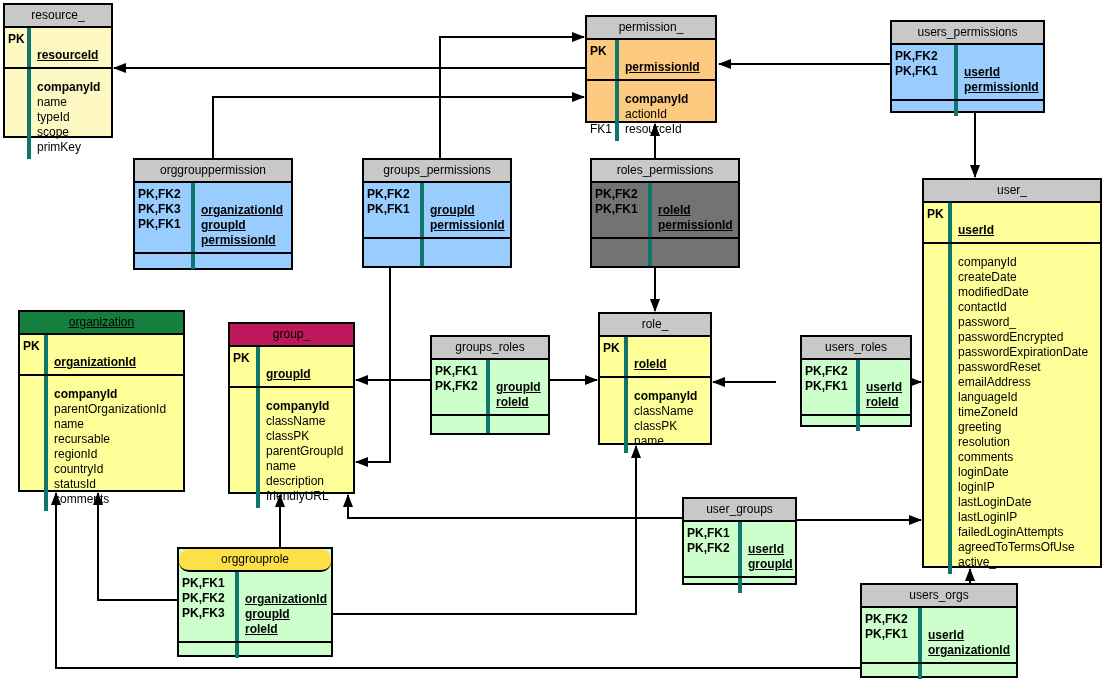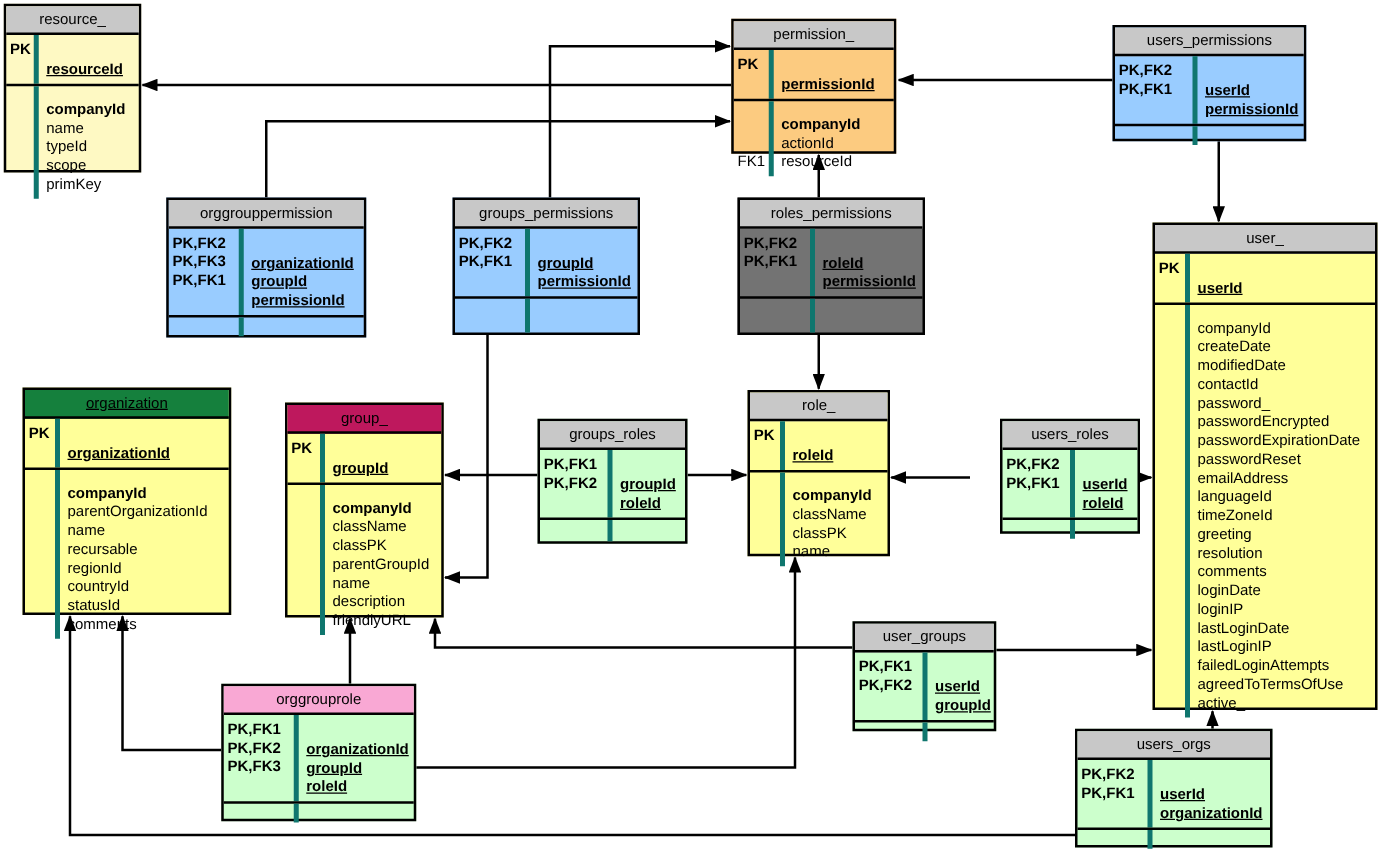--- a/index.html
+++ b/index.html
@@ -363,21 +363,21 @@
           <span class="ln kfield">userId</span>
           <span class="ln kfield">groupId</span>
         </div>
       </div>
       <div class="sec body">
         <div class="lcol" style="width: 58px;"></div>
         <div class="fcol"></div>
       </div>
     </div>
     <div class="tbl" style="left: 177px; top: 547px; width: 156px; height: 110px; background: rgb(204, 255, 204);">
-      <div class="tbl-h" style="background: #f9a8d4;">orggrouprole</div>
+      <div class="tbl-h" style="background: #fde047; border-radius: 10px;">orggrouprole</div>
       <div class="sec keys">
         <div class="lcol" style="width: 60px;">
           <span class="ln klabel">PK,FK1</span>
           <span class="ln klabel">PK,FK2</span>
           <span class="ln klabel">PK,FK3</span>
         </div>
         <div class="fcol">
           <span class="ln kfield">organizationId</span>
           <span class="ln kfield">groupId</span>
           <span class="ln kfield">roleId</span>

